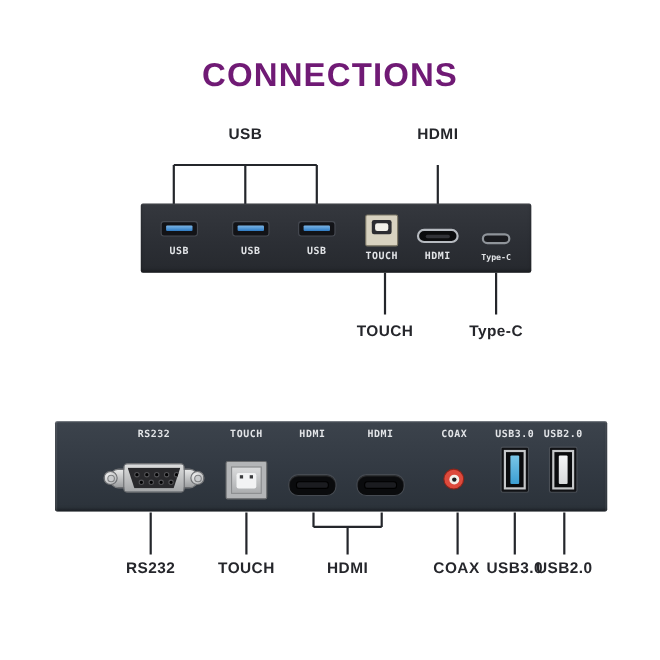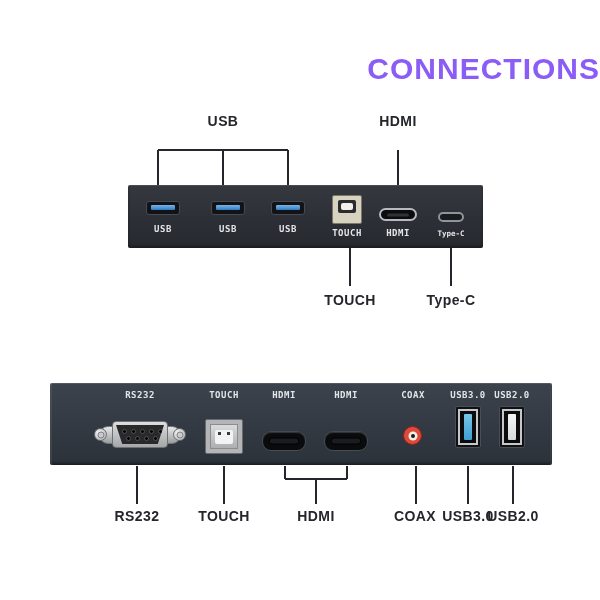--- a/index.html
+++ b/index.html
@@ -1,22 +1,22 @@
 <!DOCTYPE html>
 <html style="--line: #24262b; --label-text: #25262b; --panel-top-bg: #2e3137; --panel-bottom-bg: #343b44; --port-label-text: #e3e5e8; --usb-blue: #2f7cc4; --usb3-blue: #3c9ed2; --usb2-white: #d7d9db; --coax-red: #dd4a3c; --touch-cream: #d8d2c0;"><head>
 <meta charset="utf-8">
 <style>
   html,body{margin:0;padding:0;background:#ffffff;}
   .stage{
     position:relative;width:600px;height:600px;background:#ffffff;overflow:hidden;
     font-family:"Liberation Sans","DejaVu Sans",sans-serif;
   }
   .title{
-    position:absolute;left:0;top:52px;width:600px;margin:0;text-align:right;
-    font-size:30px;font-weight:800;letter-spacing:1px;color:#8b5cf6;
+    position:absolute;left:0;top:52px;width:600px;margin:0;text-align:center;
+    font-size:30px;font-weight:800;letter-spacing:1px;color:#701a75;
   }
   svg.lines{position:absolute;left:0;top:0;}
   .callout{
     position:absolute;transform:translateX(-50%);white-space:nowrap;
     font-size:14px;font-weight:700;color:#25262b;letter-spacing:0.4px;
   }
   
   .panel{position:absolute;box-sizing:border-box;}
   .panel-top{
     left:128px;top:185px;width:355px;height:63px;border-radius:2px;

